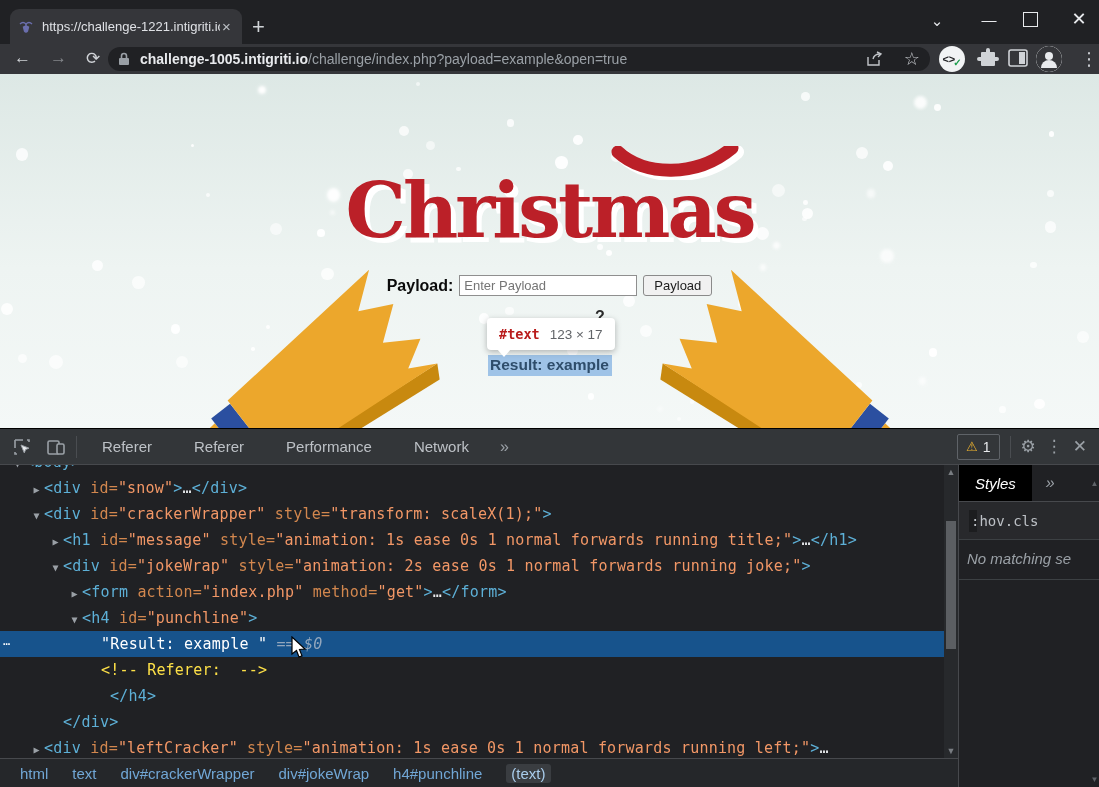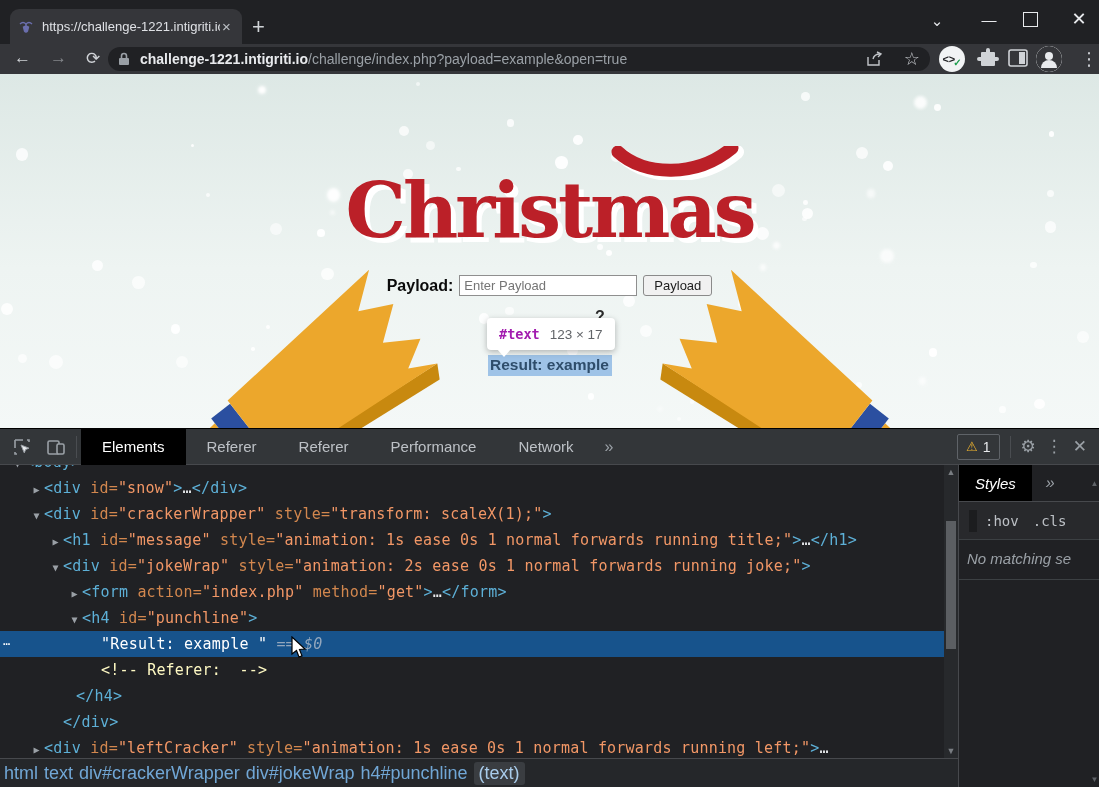--- a/index.html
+++ b/index.html
@@ -43,21 +43,21 @@
   #payload-row{left:0;top:201px;width:1099px;display:flex;justify-content:center;align-items:center;gap:6px;}
   #payload-label{font-size:16px;font-weight:bold;color:#0b0b0b;}
   #payload-input{width:168px;height:17px;border:1px solid #8f8f8f;background:#fff;font-size:13px;
       color:#222;padding:1px 4px;font-family:"Liberation Sans",sans-serif;}
   #payload-input::placeholder{color:#757575;}
   #submit-btn{height:21px;background:#f1f1f1;border:1px solid #8a8a8a;border-radius:3px;font-size:13px;
       color:#1c1c1c;padding:0 10px;font-family:"Liberation Sans",sans-serif;}
   #joke-q{left:595px;top:234px;font-size:16px;font-weight:bold;color:#2a2a2a;}
   #inspect-tooltip{left:487px;top:244px;height:32px;background:#fff;border-radius:4px;
      box-shadow:0 2px 6px rgba(0,0,0,.28);display:flex;align-items:center;padding:0 12px;gap:10px;}
-  #inspect-tooltip .node{color:#a21caf;font-weight:bold;font-size:13.5px;font-family:"DejaVu Sans Mono",monospace;}
+  #inspect-tooltip .node{color:#b91c1c;font-weight:bold;font-size:13.5px;font-family:"DejaVu Sans Mono",monospace;}
   #inspect-tooltip .dims{color:#616468;font-size:13.5px;}
   #tooltip-arrow{left:497px;top:275px;width:0;height:0;border-left:7px solid transparent;
      border-right:7px solid transparent;border-top:8px solid #fff;}
   #result-text{left:488px;top:281px;background:#9fc3e7;color:#2e4d6b;font-weight:bold;font-size:15.5px;
      padding:1px 3px 2px 2px;}
   .cracker{pointer-events:none;}
 
   
   #devtools{left:0;top:428px;width:1099px;height:359px;background:#202124;border-top:1px solid #000;}
   #dt-toolbar{left:0;top:0;width:1099px;height:36px;background:#333639;border-bottom:1px solid #47494d;
@@ -78,44 +78,44 @@
   #tree{left:0;top:36px;width:944px;height:293px;overflow:hidden;
      font-family:"DejaVu Sans Mono",monospace;font-size:15px;letter-spacing:.2px;color:#e8eaed;}
   .trow{height:26px;line-height:26px;white-space:pre;position:relative;}
   .trow .arrowbox{display:inline-block;width:15px;color:#9aa0a6;font-size:10px;text-align:center;}
   .trow.selected{background:#17538c;}
   .trow .hoverdots{position:absolute;left:3px;top:0;color:#fff;letter-spacing:1px;font-size:12px;}
   .c-tag{color:#5db0d7;}
   .c-an{color:#d2874e;}
   .c-av{color:#f29766;}
   .c-el{color:#e8eaed;}
-  .c-comment{color:#fef9c3;}
+  .c-comment{color:#fde047;}
   .c-plain{color:#ffffff;}
   .c-eq{color:#93a7bd;font-style:italic;}
 
   #tree-scroll{left:944px;top:36px;width:14px;height:293px;background:#27292c;}
   #tree-scroll .arr{position:absolute;left:0;width:14px;color:#797d82;font-size:9px;text-align:center;}
   #tree-thumb{position:absolute;left:2px;top:56px;width:10px;height:128px;background:#5b5e62;}
 
   #panel-divider{left:958px;top:36px;width:1px;height:323px;background:#47494d;}
 
   #styles-panel{left:959px;top:36px;width:140px;height:323px;overflow:hidden;}
   #styles-header{height:36px;border-bottom:1px solid #47494d;display:flex;align-items:center;font-style:italic;}
   #styles-tab{background:#000;color:#fff;font-size:15px;height:36px;display:flex;align-items:center;padding:0 16px;}
   #styles-more{color:#9aa0a6;font-size:16px;margin-left:14px;}
   #styles-filter{height:37px;background:#28292c;border-bottom:1px solid #3c4043;display:flex;align-items:center;
-     font-family:"DejaVu Sans Mono",monospace;font-size:14px;color:#bdc1c6;gap:14px;padding-left:10px;}
+     font-family:"DejaVu Sans Mono",monospace;font-size:14px;color:#bdc1c6;padding-left:10px;}
   #styles-filter .fbox{width:8px;height:22px;background:#1c1d1f;margin-right:-6px;}
   #styles-empty{color:#9aa0a6;font-style:italic;font-size:15px;padding:10px 0 12px 8px;
      border-bottom:1px solid #3c4043;white-space:nowrap;}
   #styles-scroll{left:1090px;top:36px;width:9px;height:323px;}
   #styles-scroll .arr{position:absolute;left:0;width:9px;color:#5f6368;font-size:8px;text-align:center;}
 
   #crumbs{left:0;top:329px;width:958px;height:30px;background:#25272a;border-top:1px solid #47494d;
-     display:flex;align-items:center;gap:6px;padding-left:4px;box-sizing:border-box;font-size:18px;}
+     display:flex;align-items:center;gap:24px;padding-left:20px;box-sizing:border-box;font-size:15px;}
   .crumb{color:#71a7d6;white-space:nowrap;}
   .crumb.last{background:#3a3d41;color:#a9cceb;padding:1px 5px;border-radius:3px;}
 
   #cursor{left:288px;top:636px;}
 </style>
 </head>
 <body>
 
 <div id="stage">
 
@@ -140,21 +140,21 @@
 
   <div class="abs" id="navbar"></div>
   <div class="abs navicon" style="left:14px;">←</div>
   <div class="abs navicon" style="left:50px;color:#84878b;">→</div>
   <div class="abs navicon" style="left:86px;">⟳</div>
   <div class="abs" id="omnibox">
     <svg width="12" height="14" viewBox="0 0 12 14" style="margin-right:10px;">
       <rect x="1" y="6" width="10" height="7" rx="1" fill="#9aa0a6"></rect>
       <path d="M3.5 6 V4 a2.5 2.5 0 0 1 5 0 V6" fill="none" stroke="#9aa0a6" stroke-width="1.6"></path>
     </svg>
-    <span class="domain">challenge-1221.intigriti.io</span>
+    <span class="domain">challenge-1005.intigriti.io</span>
       <span class="path">/challenge/index.php?payload=example&amp;open=true</span>
     <span style="margin-left:auto;display:flex;gap:20px;align-items:center;">
       <svg width="18" height="16" viewBox="0 0 18 16">
         <g fill="none" stroke="#c2c5c9" stroke-width="1.4">
           <path d="M2 6 V14 H13 V9"></path>
             <path d="M7 8 C8 4 11 3 14 3"></path>
             <path d="M11 1 L15 3 L12 6"></path>
         </g>
       </svg>
       <span class="pill-icon" style="font-size:18px;">☆</span>
@@ -307,21 +307,20 @@
     <div class="abs" id="dt-toolbar">
       <svg class="dt-ic" style="margin-left:12px;" width="20" height="20" viewBox="0 0 20 20">
         <path d="M3 3 h8 M3 3 v8 M15 3 h2 v2 M3 15 v2 h2" fill="none" stroke="#9aa0a6" stroke-width="1.6"></path>
         <path d="M9 8 l8 3.2 -3.4 1.3 -1.3 3.4 Z" fill="#e8eaed" stroke="#9aa0a6" stroke-width="1"></path>
       </svg>
       <svg class="dt-ic" style="margin-left:14px;" width="20" height="20" viewBox="0 0 20 20">
         <rect x="2" y="4" width="11" height="13" rx="1.5" fill="none" stroke="#9aa0a6" stroke-width="1.6"></rect>
         <rect x="11" y="7" width="7" height="10" rx="1.5" fill="#333639" stroke="#9aa0a6" stroke-width="1.6"></rect>
       </svg>
       <div id="dt-sep1"></div>
-      <div class="dt-tab active">Elements</div>
       <div class="dt-tab">Referer</div>
       <div class="dt-tab">Referer</div>
       <div class="dt-tab">Performance</div>
       <div class="dt-tab">Network</div>
       <div id="dt-more">»</div>
       <div id="dt-right">
         <div id="warn-badge">
           <span class="tri">⚠</span>
           <span class="cnt">1</span>
         </div>
@@ -335,21 +334,21 @@
     <div class="abs" id="tree">
         <div class="trow" style="padding-left: 10px; margin-top: -16px;"><span class="arrowbox">▼</span><span class="c-tag">&lt;body</span><span class="c-tag">&gt;</span></div>
         <div class="trow" style="padding-left: 29px;"><span class="arrowbox">▶</span><span class="c-tag">&lt;div</span><span class="c-an"> id=</span><span class="c-av">"snow"</span><span class="c-tag">&gt;</span><span class="c-el">…</span><span class="c-tag">&lt;/div&gt;</span></div>
         <div class="trow" style="padding-left: 29px;"><span class="arrowbox">▼</span><span class="c-tag">&lt;div</span><span class="c-an"> id=</span><span class="c-av">"crackerWrapper"</span><span class="c-an"> style=</span><span class="c-av">"transform: scaleX(1);"</span><span class="c-tag">&gt;</span></div>
         <div class="trow" style="padding-left: 48px;"><span class="arrowbox">▶</span><span class="c-tag">&lt;h1</span><span class="c-an"> id=</span><span class="c-av">"message"</span><span class="c-an"> style=</span><span class="c-av">"animation: 1s ease 0s 1 normal forwards running title;"</span><span class="c-tag">&gt;</span><span class="c-el">…</span><span class="c-tag">&lt;/h1&gt;</span></div>
         <div class="trow" style="padding-left: 48px;"><span class="arrowbox">▼</span><span class="c-tag">&lt;div</span><span class="c-an"> id=</span><span class="c-av">"jokeWrap"</span><span class="c-an"> style=</span><span class="c-av">"animation: 2s ease 0s 1 normal forwards running joke;"</span><span class="c-tag">&gt;</span></div>
         <div class="trow" style="padding-left: 67px;"><span class="arrowbox">▶</span><span class="c-tag">&lt;form</span><span class="c-an"> action=</span><span class="c-av">"index.php"</span><span class="c-an"> method=</span><span class="c-av">"get"</span><span class="c-tag">&gt;</span><span class="c-el">…</span><span class="c-tag">&lt;/form&gt;</span></div>
         <div class="trow" style="padding-left: 67px;"><span class="arrowbox">▼</span><span class="c-tag">&lt;h4</span><span class="c-an"> id=</span><span class="c-av">"punchline"</span><span class="c-tag">&gt;</span></div>
         <div class="trow selected" style="padding-left: 86px;"><span class="arrowbox"></span><span class="c-plain">"Result: example " </span><span class="c-eq">== $0</span><span class="hoverdots">⋯</span></div>
         <div class="trow" style="padding-left: 86px;"><span class="arrowbox"></span><span class="c-comment">&lt;!-- Referer:  --&gt;</span></div>
-        <div class="trow" style="padding-left: 61px;"><span class="arrowbox"></span><span class="c-tag">&lt;/h4&gt;</span></div>
+        <div class="trow" style="padding-left: 95px;"><span class="arrowbox"></span><span class="c-tag">&lt;/h4&gt;</span></div>
         <div class="trow" style="padding-left: 48px;"><span class="arrowbox"></span><span class="c-tag">&lt;/div&gt;</span></div>
         <div class="trow" style="padding-left: 29px;"><span class="arrowbox">▶</span><span class="c-tag">&lt;div</span><span class="c-an"> id=</span><span class="c-av">"leftCracker"</span><span class="c-an"> style=</span><span class="c-av">"animation: 1s ease 0s 1 normal forwards running left;"</span><span class="c-tag">&gt;</span><span class="c-el">…</span></div>
       </div>
 
     <div class="abs" id="tree-scroll">
       <span class="arr" style="top:2px;">▲</span>
       <div id="tree-thumb"></div>
       <span class="arr" style="bottom:2px;">▼</span>
     </div>
 

